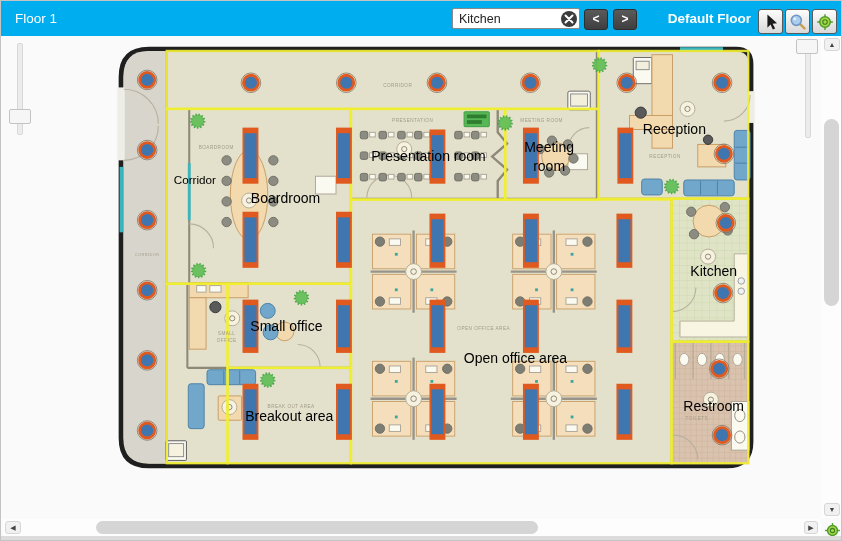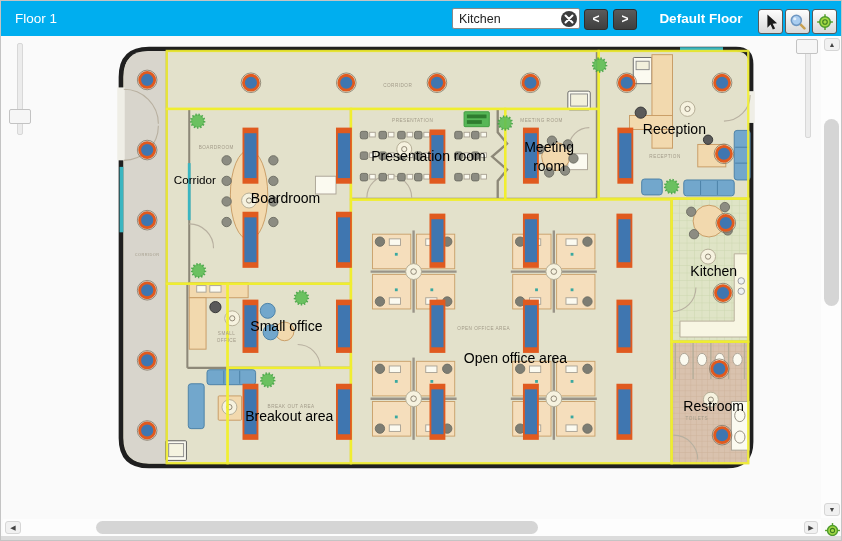--- a/index.html
+++ b/index.html
@@ -5,21 +5,21 @@
   html,body{margin:0;padding:0;background:#e8e8e8;font-family:"Liberation Sans",sans-serif;}
   .window{position:relative;width:842px;height:541px;background:#15803d;border:1px solid #c4c4c4;box-sizing:border-box;overflow:hidden;}
   
   .header{position:absolute;left:0;top:0;width:842px;height:35px;background:#00AEEF;}
   .title{position:absolute;left:14px;top:0;line-height:35px;color:#fff;font-size:13.5px;}
   .searchwrap{position:absolute;left:451px;top:7px;width:128px;height:21px;background:#fff;border:1px solid #8a8a8a;border-radius:2px;box-sizing:border-box;}
   .searchwrap input{position:absolute;left:0;top:0;width:100%;height:100%;border:none;outline:none;background:transparent;font-size:12.5px;color:#222;padding:0 24px 0 6px;box-sizing:border-box;font-family:"Liberation Sans",sans-serif;}
   .clearbtn{position:absolute;right:2px;top:1.5px;width:16px;height:16px;border:none;padding:0;background:#3c3c3c;border-radius:50%;cursor:pointer;display:flex;align-items:center;justify-content:center;}
   .navbtn{position:absolute;top:8px;width:24px;height:21px;background:linear-gradient(#5a5a5a,#3f3f3f);color:#fff;border:1px solid #2e2e2e;border-radius:3px;font-size:12px;font-weight:bold;line-height:19px;text-align:center;padding:0;cursor:pointer;}
   .prev{left:583px;} .next{left:612px;}
-  .floorname{position:absolute;left:650px;top:0;width:100px;line-height:35px;text-align:center;color:#fff;font-size:13.5px;font-weight:600;}
+  .floorname{position:absolute;left:650px;top:0;width:100px;line-height:35px;text-align:right;color:#fff;font-size:13.5px;font-weight:600;}
   .tools{position:absolute;left:757px;top:8px;display:flex;gap:2px;}
   .toolbtn{width:25px;height:25px;background:linear-gradient(#fdfdfd,#d9d9d9);border:1px solid #5a5a5a;border-radius:3px;padding:0;display:flex;align-items:center;justify-content:center;cursor:pointer;}
   
   .main{position:absolute;left:0;top:35px;width:842px;height:502px;background:#fafafa;}
   .floorsvg{position:absolute;left:0;top:0;}
   
   .slider-track{position:absolute;width:4px;background:#ececec;border:1px solid #d8d8d8;border-radius:2px;}
   .slider-thumb{position:absolute;width:20px;height:13px;background:#f6f6f6;border:1px solid #c3c3c3;border-radius:2px;}
   
   .vscroll{position:absolute;right:0;top:0;width:22px;height:482px;background:#fdfdfd;}

